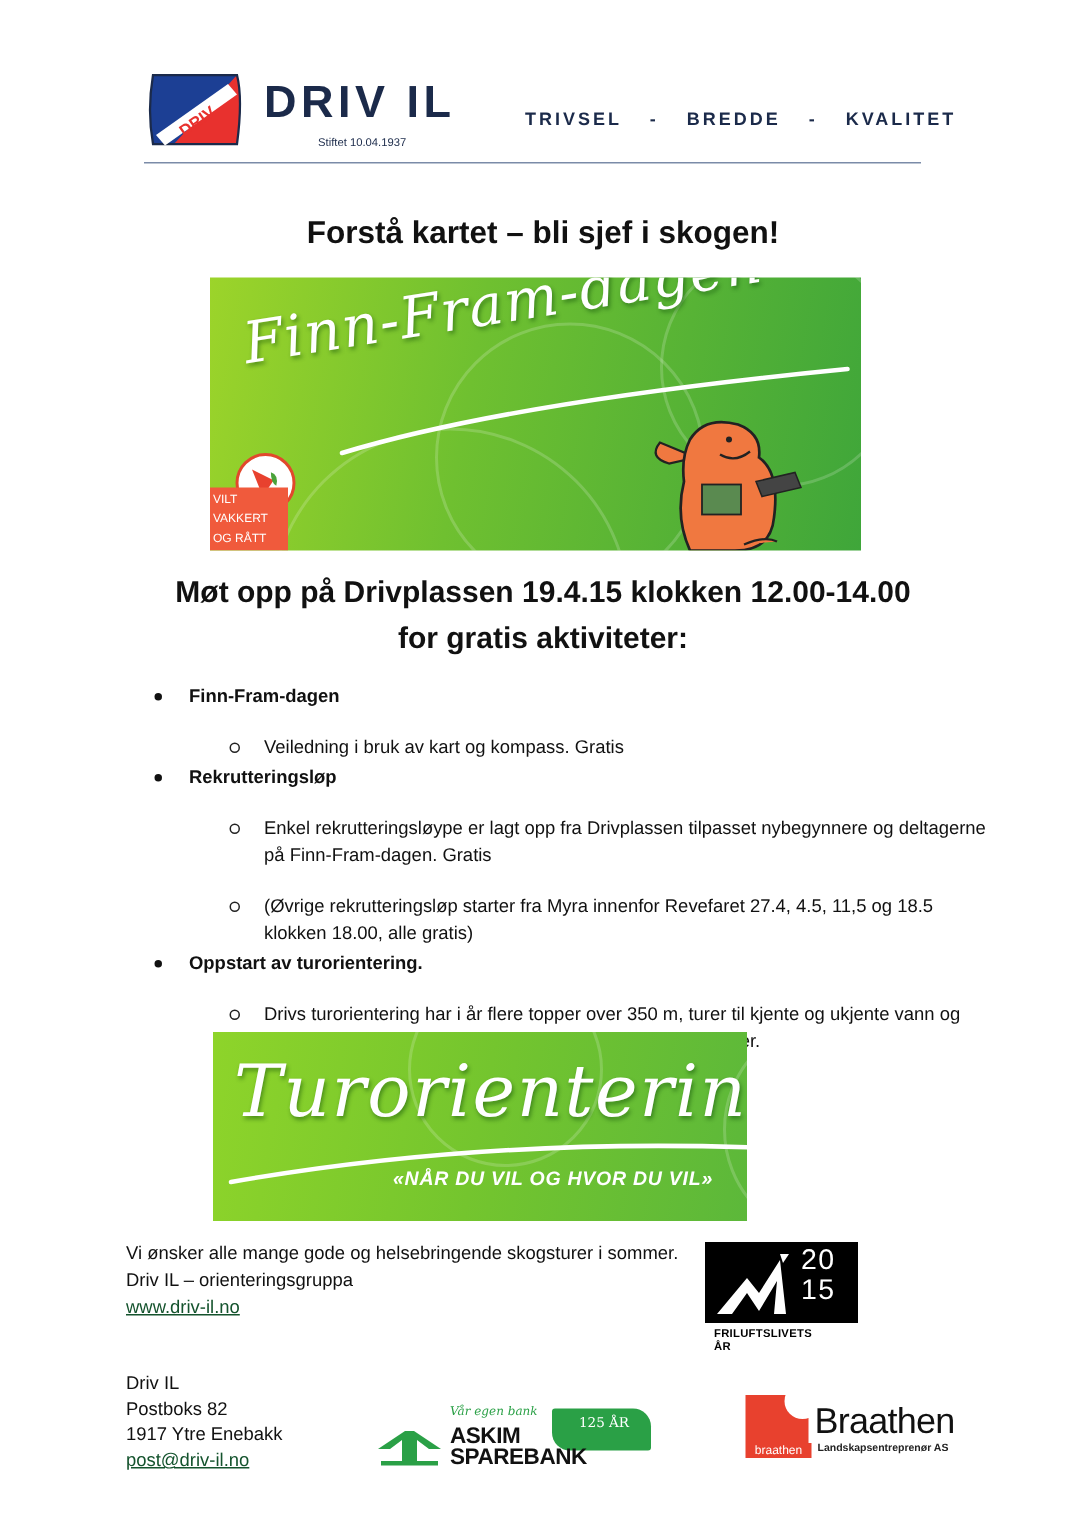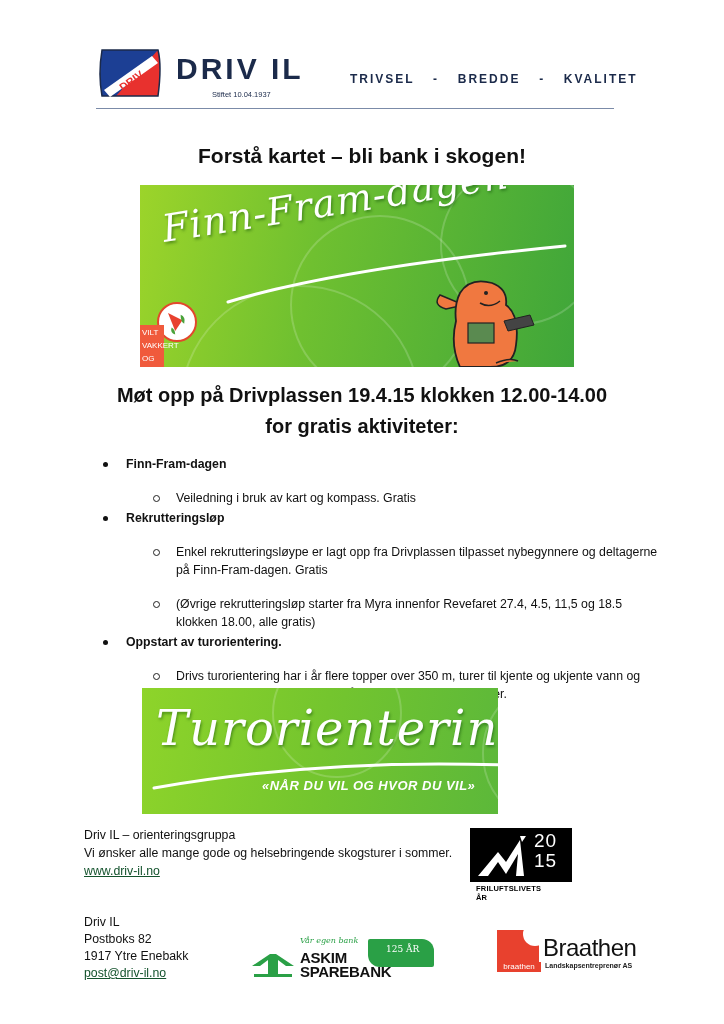--- a/index.html
+++ b/index.html
@@ -18,21 +18,21 @@
   .main-title { position: absolute; left: 0; top: 144px; width: 724px; text-align: center; font-size: 21px; font-weight: bold; color: #111; }
 
   
   .banner { position: absolute; overflow: hidden; background: linear-gradient(100deg, #9cd42a 0%, #6fc030 40%, #3fa63a 100%); }
   .banner-finn { left: 140px; top: 185px; width: 434px; height: 182px; }
   .banner-tur { left: 142px; top: 688px; width: 356px; height: 126px; background: linear-gradient(100deg, #8ed42a 0%, #74c52e 50%, #5cb83a 100%); }
   .banner .deco { position: absolute; border: 2px solid rgba(255,255,255,0.18); border-radius: 50%; }
   .script { position: absolute; font-family: "DejaVu Serif", serif; font-style: italic; color: #fff; text-shadow: 1px 2px 3px rgba(0,60,0,0.45); }
   .finn-script { left: 26px; top: 22px; font-size: 38px; transform: rotate(-9deg); transform-origin: left bottom; letter-spacing: 1px; }
   .swoosh { position: absolute; }
-  .vilt-box { position: absolute; left: 0; top: 140px; width: 24px; height: 42px; background: #f05a3c; color: #fff; font-size: 8px; line-height: 13px; padding-left: 2px; padding-top: 1px; }
+  .vilt-box { position: absolute; left: 0; top: 140px; width: 52px; height: 42px; background: #f05a3c; color: #fff; font-size: 8px; line-height: 13px; padding-left: 2px; padding-top: 1px; }
   .badge { position: absolute; left: 17px; top: 117px; width: 40px; height: 40px; border-radius: 50%; background: #fff; border: 2px solid #e2482c; }
   .mascot { position: absolute; left: 290px; top: 90px; width: 110px; height: 92px; }
   .tur-script { left: 14px; top: 12px; font-size: 48px; letter-spacing: 1px; }
   .tur-tagline { position: absolute; left: 120px; top: 90px; font-size: 13px; font-style: italic; font-weight: bold; color: #fff; letter-spacing: 0.5px; }
 
   
   .meeting { position: absolute; left: 0; top: 380px; width: 724px; text-align: center; font-size: 20px; font-weight: bold; line-height: 31px; }
 
   
   .activities { position: absolute; left: 100px; top: 455px; width: 560px; font-size: 12.3px; line-height: 18px; }
@@ -82,21 +82,21 @@
     <path d="M6 4 L62 4 Q66 20 62 50 L6 50 Q2 28 6 4 Z" fill="none" stroke="#1b2a4a" stroke-width="1.5"></path>
     <path d="M8 44 L56 10 L62 17 L14 51 Z" fill="#fff"></path>
     <text x="20" y="40" font-family="Liberation Sans, sans-serif" font-size="11" font-weight="bold" fill="#e8312e" transform="rotate(-35 32 32)">DRIV</text>
   </svg>
   <div class="club-name">DRIV IL</div>
   <div class="founded">Stiftet 10.04.1937</div>
   <div class="slogan" style="white-space:pre;">TRIVSEL  -  BREDDE  -  KVALITET</div>
 </div>
 <div class="header-rule"></div>
 
-<h1 class="main-title">Forstå kartet – bli bank i skogen!</h1>
+<h1 class="main-title">Forstå kartet – bli sjef i skogen!</h1>
 
 <div class="banner banner-finn">
   <div class="deco" style="left:150px;top:30px;width:180px;height:180px;"></div>
   <div class="deco" style="left:300px;top:-20px;width:160px;height:160px;"></div>
   <div class="deco" style="left:40px;top:100px;width:240px;height:240px;"></div>
   <div class="script finn-script">Finn-Fram-dagen</div>
   <svg class="swoosh" style="left:80px;top:55px;width:350px;height:70px;" viewBox="0 0 350 70">
     <path d="M8 62 Q120 28 345 6" stroke="#fff" stroke-width="3" fill="none" stroke-linecap="round"></path>
   </svg>
   <div class="badge">
@@ -165,22 +165,22 @@
   <div class="deco" style="left:130px;top:-40px;width:130px;height:130px;"></div>
   <div class="deco" style="left:340px;top:-10px;width:150px;height:150px;"></div>
   <div class="script tur-script">Turorientering</div>
   <svg class="swoosh" style="left:6px;top:66px;width:420px;height:40px;" viewBox="0 0 420 40">
     <path d="M6 34 Q200 0 414 14" stroke="#fff" stroke-width="3" fill="none" stroke-linecap="round"></path>
   </svg>
   <div class="tur-tagline">«NÅR DU VIL OG HVOR DU VIL»</div>
 </div>
 
 <div class="closing">
+  <div>Vi ønsker alle mange gode og helsebringende skogsturer i sommer.</div>
   <div>Driv IL – orienteringsgruppa</div>
-  <div>Vi ønsker alle mange gode og helsebringende skogsturer i sommer.</div>
   <a class="link">www.driv-il.no</a>
 </div>
 
 <div class="fa-logo">
   <div class="fa-box">
     <svg style="position:absolute;left:6px;top:6px;" width="56" height="44" viewBox="0 0 56 44">
       <path d="M2 42 L22 18 L30 28 L44 6 L48 42 L40 42 L42 20 L30 40 L22 28 L12 42Z" fill="#fff"></path>
       <path d="M44 2 L50 2 L46 8Z" fill="#fff"></path>
     </svg>
     <div class="fa-year">

